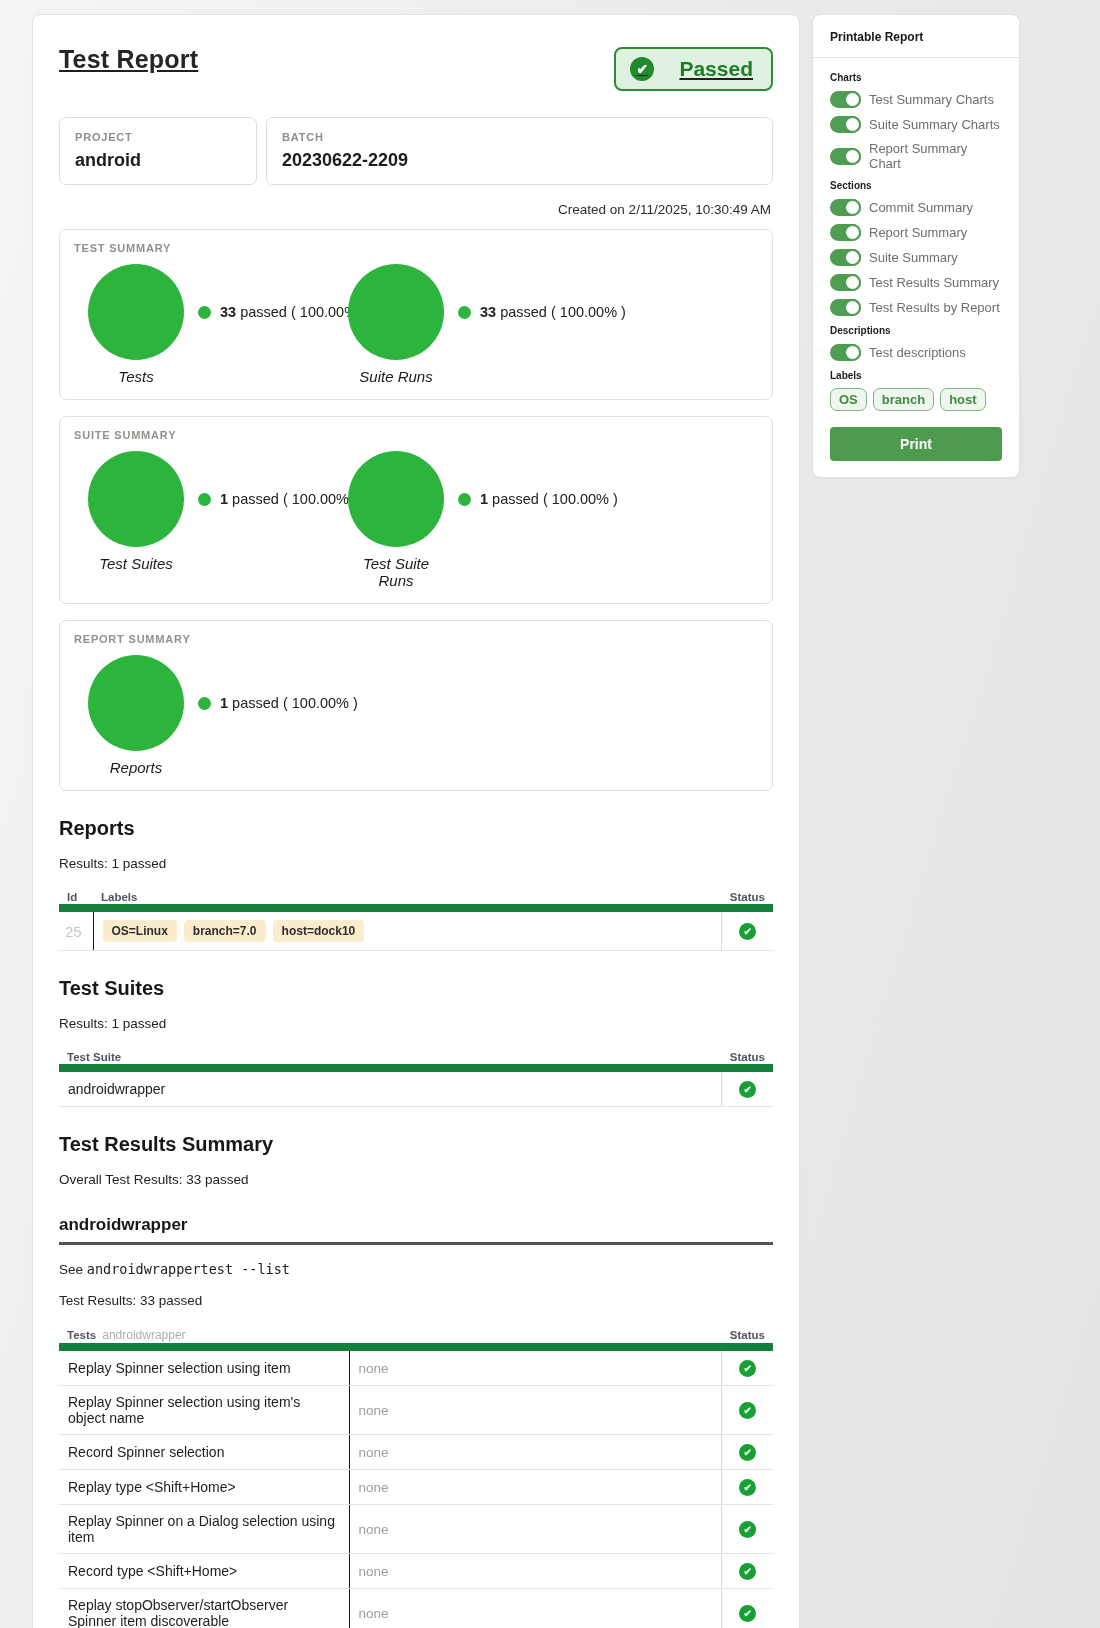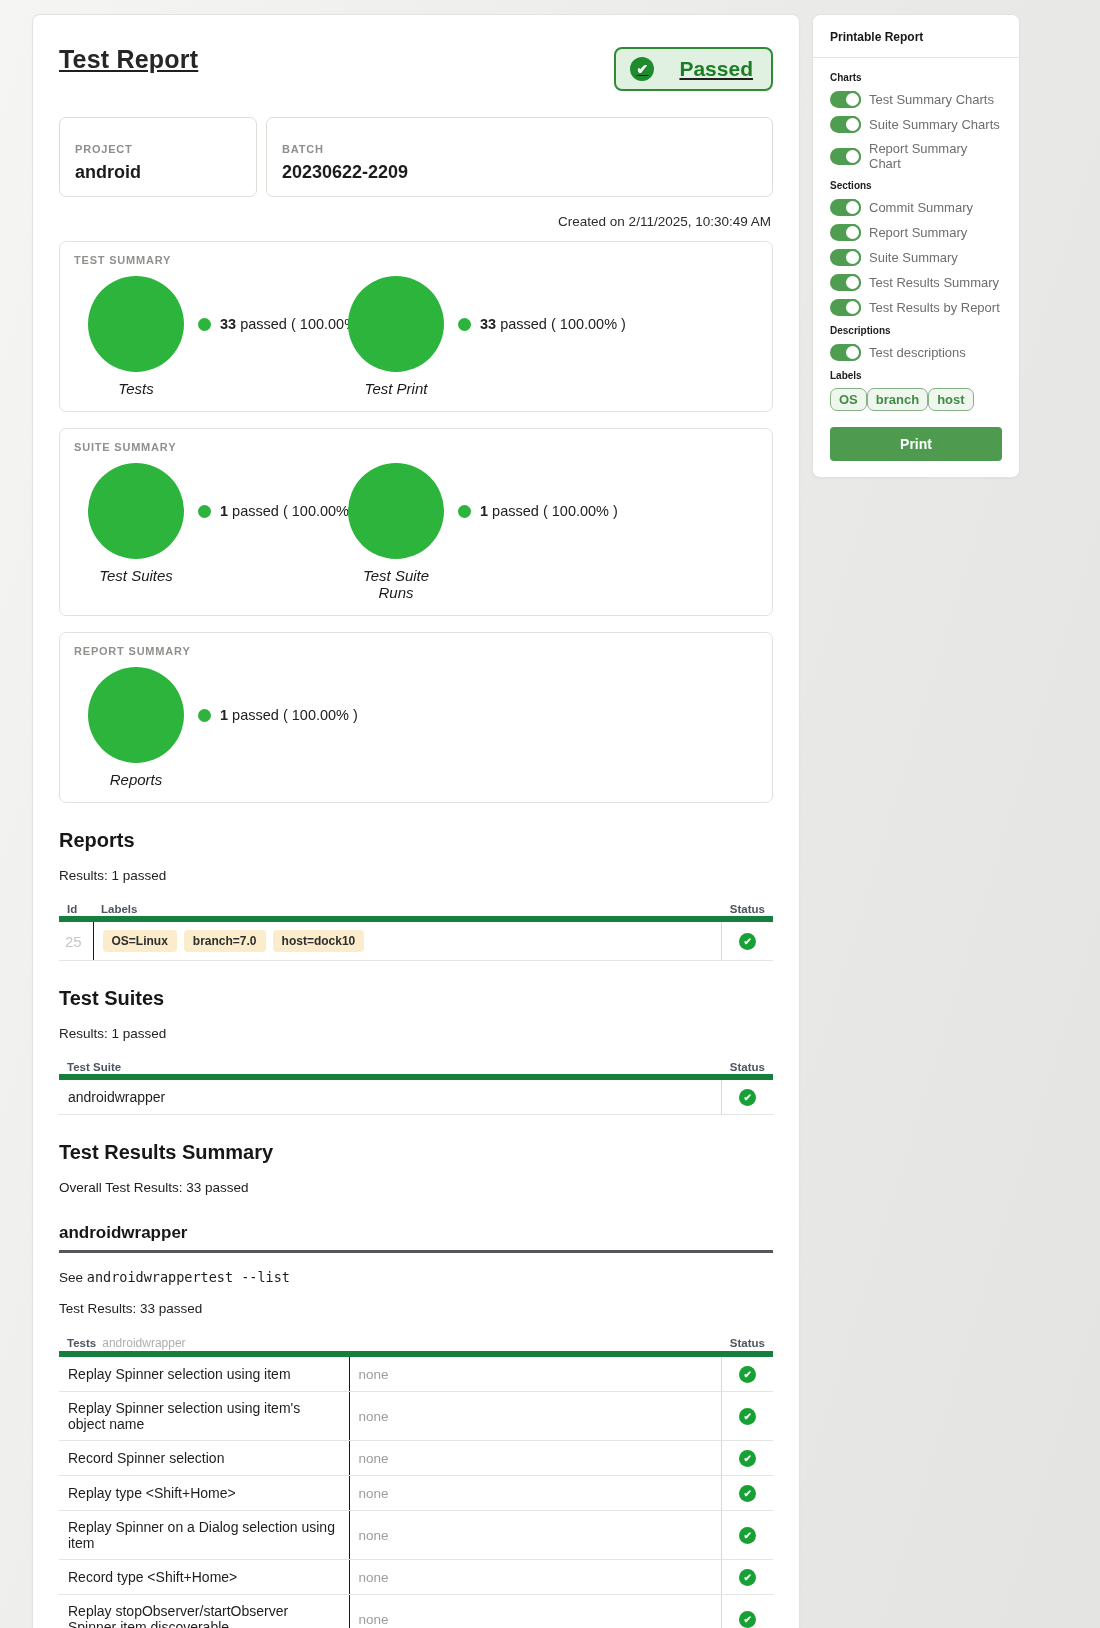--- a/index.html
+++ b/index.html
@@ -34,21 +34,21 @@
   }
   .passed-badge .badge-check {
     width:24px; height:24px; border-radius:50%; background:#1f8b2e;
     color:#fff; display:flex; align-items:center; justify-content:center;
     font-size:14px; font-weight:700;
   }
   .passed-badge .badge-check::before { content:"✔"; }
   .passed-badge .badge-text { font-size:21px; font-weight:600; color:#1d7d26; }
   
   .meta-row { display:flex; gap:9px; margin-top:26px; }
-  .meta-box { border:1px solid #ddddda; border-radius:7px; padding:25px 15px 13px; }
+  .meta-box { border:1px solid #ddddda; border-radius:7px; padding:13px 15px 13px; }
   .meta-box.project { width:198px; }
   .meta-box.batch { flex:1; }
   .meta-label { font-size:11px; font-weight:700; color:#8e8e8a; letter-spacing:.8px; }
   .meta-value { font-size:18px; font-weight:600; color:#1c1c1c; margin-top:7px; }
   .created-line { text-align:right; font-size:13.5px; font-weight:400; color:#2c2c2c; margin:17px 2px 12px 0; }
   
   .chart-box { border:1px solid #e1e1de; border-radius:7px; padding:12px 14px 14px; margin-bottom:16px; }
   .chart-box-title { font-size:11px; font-weight:700; color:#90908c; letter-spacing:.8px; }
   .charts-row { display:flex; margin-top:10px; }
   .chart-group { width:260px; }
@@ -65,21 +65,21 @@
   h3.suite-head {
     font-size:17px; font-weight:700; color:#171717; margin-top:28px;
     border-bottom:3px solid #54565a; padding-bottom:7px;
   }
   .see-line { font-size:13.5px; color:#222; margin-top:16px; }
   .see-line code { font-family:"DejaVu Sans Mono", monospace; font-size:13.5px; color:#1c1c1c; }
   
   table { width:100%; border-collapse:collapse; margin-top:4px; }
   th {
     font-size:11.5px; font-weight:700; color:#4e5560; text-align:left;
-    padding:6px 8px 1px; border-bottom:6px solid #15803d; white-space:nowrap;
+    padding:6px 8px 1px; border-bottom:8px solid #15803d; white-space:nowrap;
   }
   th.status-col { text-align:right; width:50px; }
   th .suite-sub { color:#aeaeae; font-weight:400; font-size:12px; margin-left:6px; }
   td { font-size:14px; color:#1e1e1e; padding:8px 9px; border-bottom:1px solid #e4e4e2; vertical-align:middle; }
   td.vline { border-left:1px solid #0f172a; }
   td.status-cell { width:50px; text-align:center; border-left:1px solid #d9d9d6; }
   td.none-cell { color:#9d9d9a; font-size:13.5px; }
   td.id-cell { color:#c7c7c4; width:34px; font-size:15px; padding-left:6px; border-bottom:1px solid #e4e4e2; }
   .check {
     display:inline-flex; width:17px; height:17px; border-radius:50%;
@@ -99,21 +99,21 @@
   .group-label { font-size:10px; font-weight:700; color:#1c1c1c; margin:9px 0 7px; }
   .toggle-row { display:flex; align-items:center; gap:8px; margin:8px 0; cursor:pointer; }
   .toggle {
     position:relative; width:31px; height:17px; border-radius:9px; background:#4e9d51; flex:none;
   }
   .toggle .knob {
     position:absolute; right:0px; top:0px; width:17px; height:17px;
     background:#fff; border:2px solid #4e9d51; border-radius:50%;
   }
   .toggle-label { font-size:13px; color:#6e6e6c; }
-  .chips-row { display:flex; margin:4px 0 2px; }
+  .chips-row { display:flex; gap:6px; margin:4px 0 2px; }
   .side-chip {
     border:1px solid #84b286; background:#eef6ee; color:#448a47;
     font-size:13px; font-weight:700; padding:3px 8px; border-radius:7px; cursor:pointer;
   }
   .print-btn {
     width:100%; margin-top:14px; background:#4e9b50; border:none; border-radius:4px;
     color:#fff; font-family:"Liberation Sans",sans-serif; font-size:14px; font-weight:700;
     padding:9px 0; cursor:pointer;
   }
 </style>
@@ -157,21 +157,21 @@
         <div class="pie-label">Tests</div>
       </div>
       <div class="chart-group">
         <div class="pie-row">
           <div class="pie"></div>
           <div class="legend">
             <span class="legend-dot"></span>
             <span class="legend-text"><b>33</b> <span>passed ( 100.00% )</span></span>
           </div>
         </div>
-        <div class="pie-label">Test Print</div>
+        <div class="pie-label">Suite Runs</div>
       </div>
     </div>
   </div>
 
   <div class="chart-box">
     <div class="chart-box-title">SUITE SUMMARY</div>
     <div class="charts-row">
       <div class="chart-group">
         <div class="pie-row">
           <div class="pie"></div>

